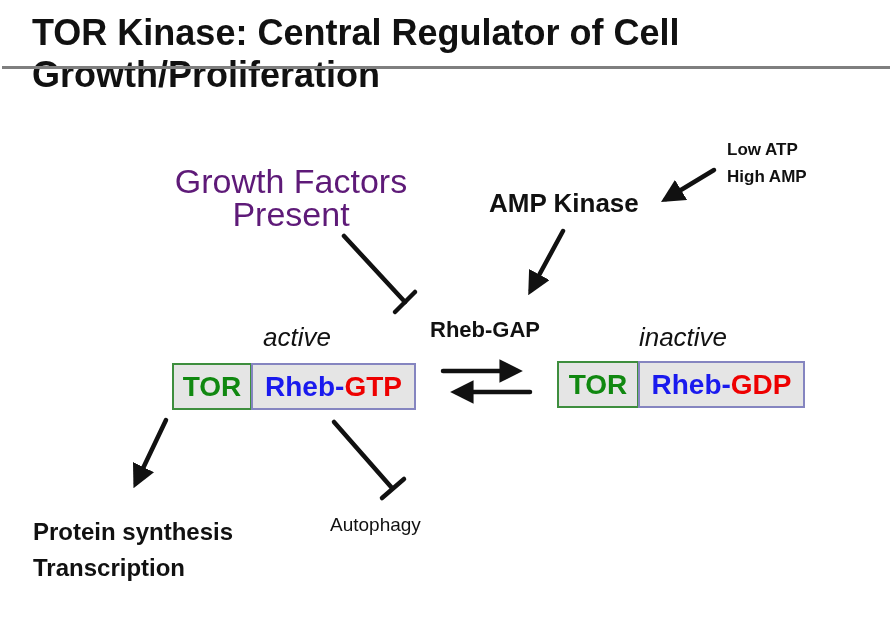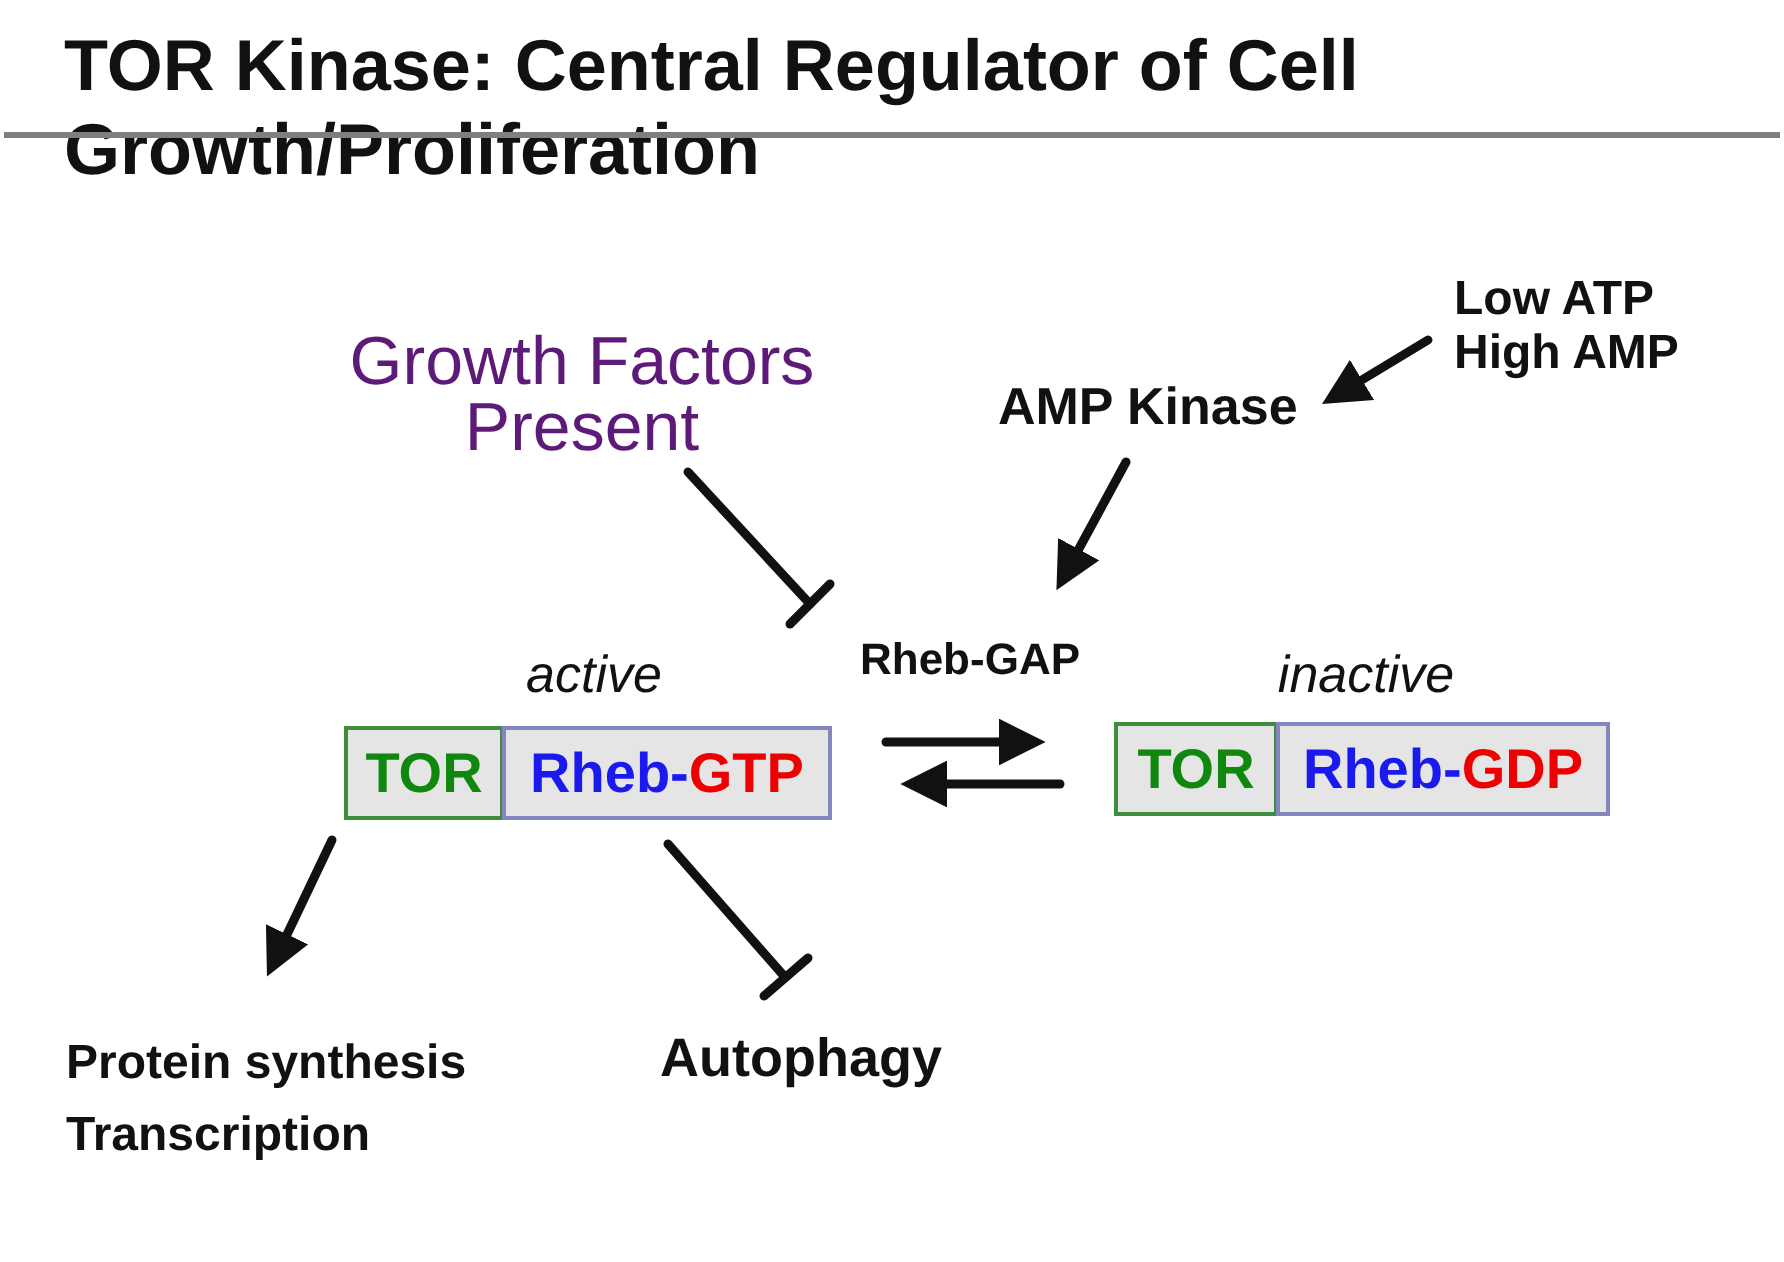--- a/index.html
+++ b/index.html
@@ -17,30 +17,30 @@
   .rule{
     left:2px;top:66px;width:888px;height:0;
     border-top:3px solid var(--rule-gray,#7f7f7f);
   }
   .growth-factors{
     left:165px;top:165px;width:252px;
     text-align:center;font-size:34px;font-weight:normal;line-height:33px;
     color:var(--purple,#5e1a78);
   }
   .amp-kinase{
-    left:499px;top:188px;width:180px;
+    left:489px;top:188px;width:180px;
     font-size:26px;font-weight:bold;color:var(--black,#111);
   }
   .energy-sensor{
     left:557px;top:224px;width:250px;
     font-size:26px;font-weight:normal;color:var(--black,#111);
   }
   .energy-state{
     left:727px;top:136px;width:130px;
-    font-size:24px;font-weight:bold;line-height:27px;color:var(--black,#111);
+    font-size:17px;font-weight:bold;line-height:27px;color:var(--black,#111);
   }
   .rheb-gap{
     left:400px;top:317px;width:170px;text-align:center;
     font-size:22px;font-weight:bold;color:var(--black,#111);
   }
   .state-label{
     width:140px;text-align:center;
     font-size:26px;font-style:italic;color:var(--black,#111);
   }
   .state-active{left:227px;top:322px;}
@@ -56,21 +56,21 @@
   .tor-right{left:557px;top:361px;width:78px;}
   .rheb-gdp{left:638px;top:361px;width:163px;}
   .rheb-prefix{color:var(--blue,#1a1aee);}
   .nucleotide{color:var(--red,#ee0000);text-align:right;}
   .outputs{
     left:33px;top:514px;width:300px;
     font-size:24px;font-weight:bold;line-height:36px;color:var(--black,#111);
   }
   .autophagy{
     left:330px;top:514px;width:200px;
-    font-size:27px;font-weight:bold;color:var(--black,#111);
+    font-size:19px;font-weight:normal;color:var(--black,#111);
   }
   svg.arrows{position:absolute;left:0;top:0;pointer-events:none;}
   svg.arrows line{stroke:var(--black,#111);stroke-width:4.5;stroke-linecap:round;}
   svg.arrows .ah{fill:var(--black,#111);}
 </style>
 </head>
 <body>
 
 <div id="slide">
 

